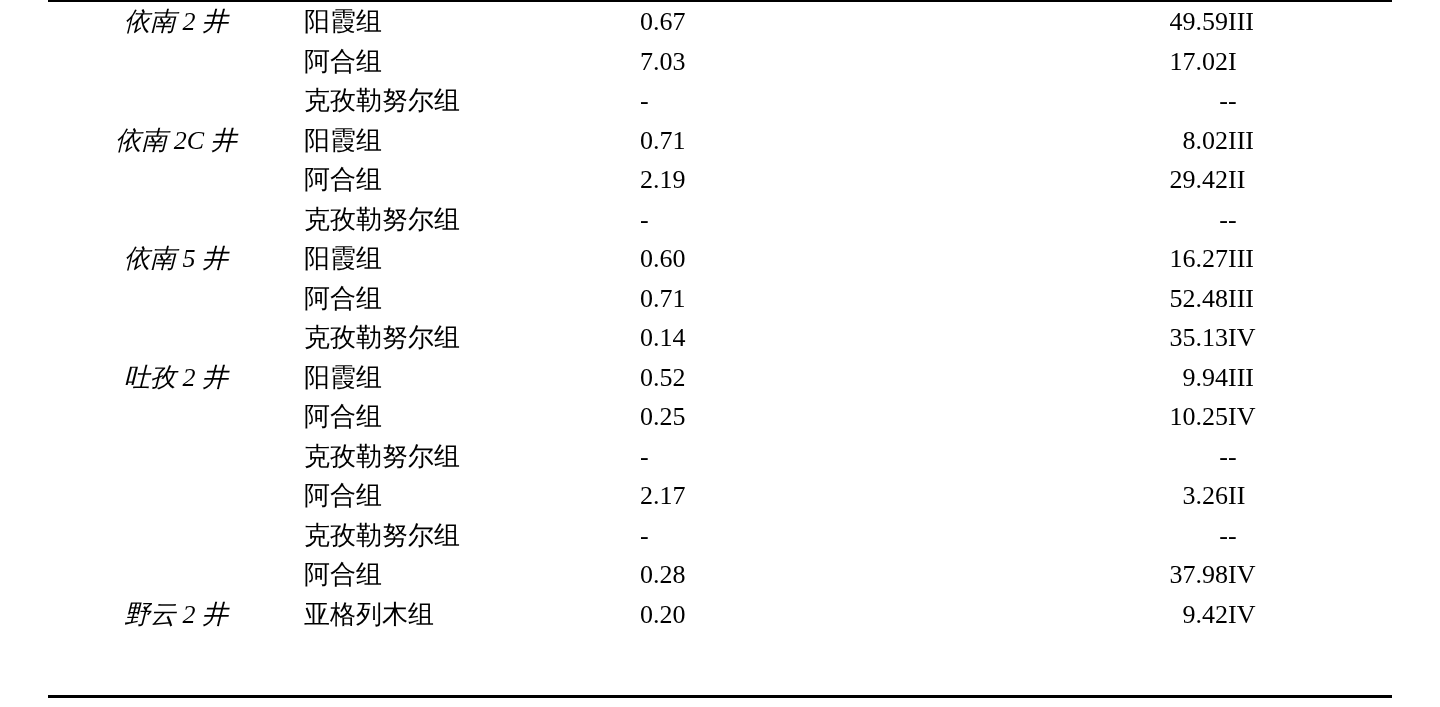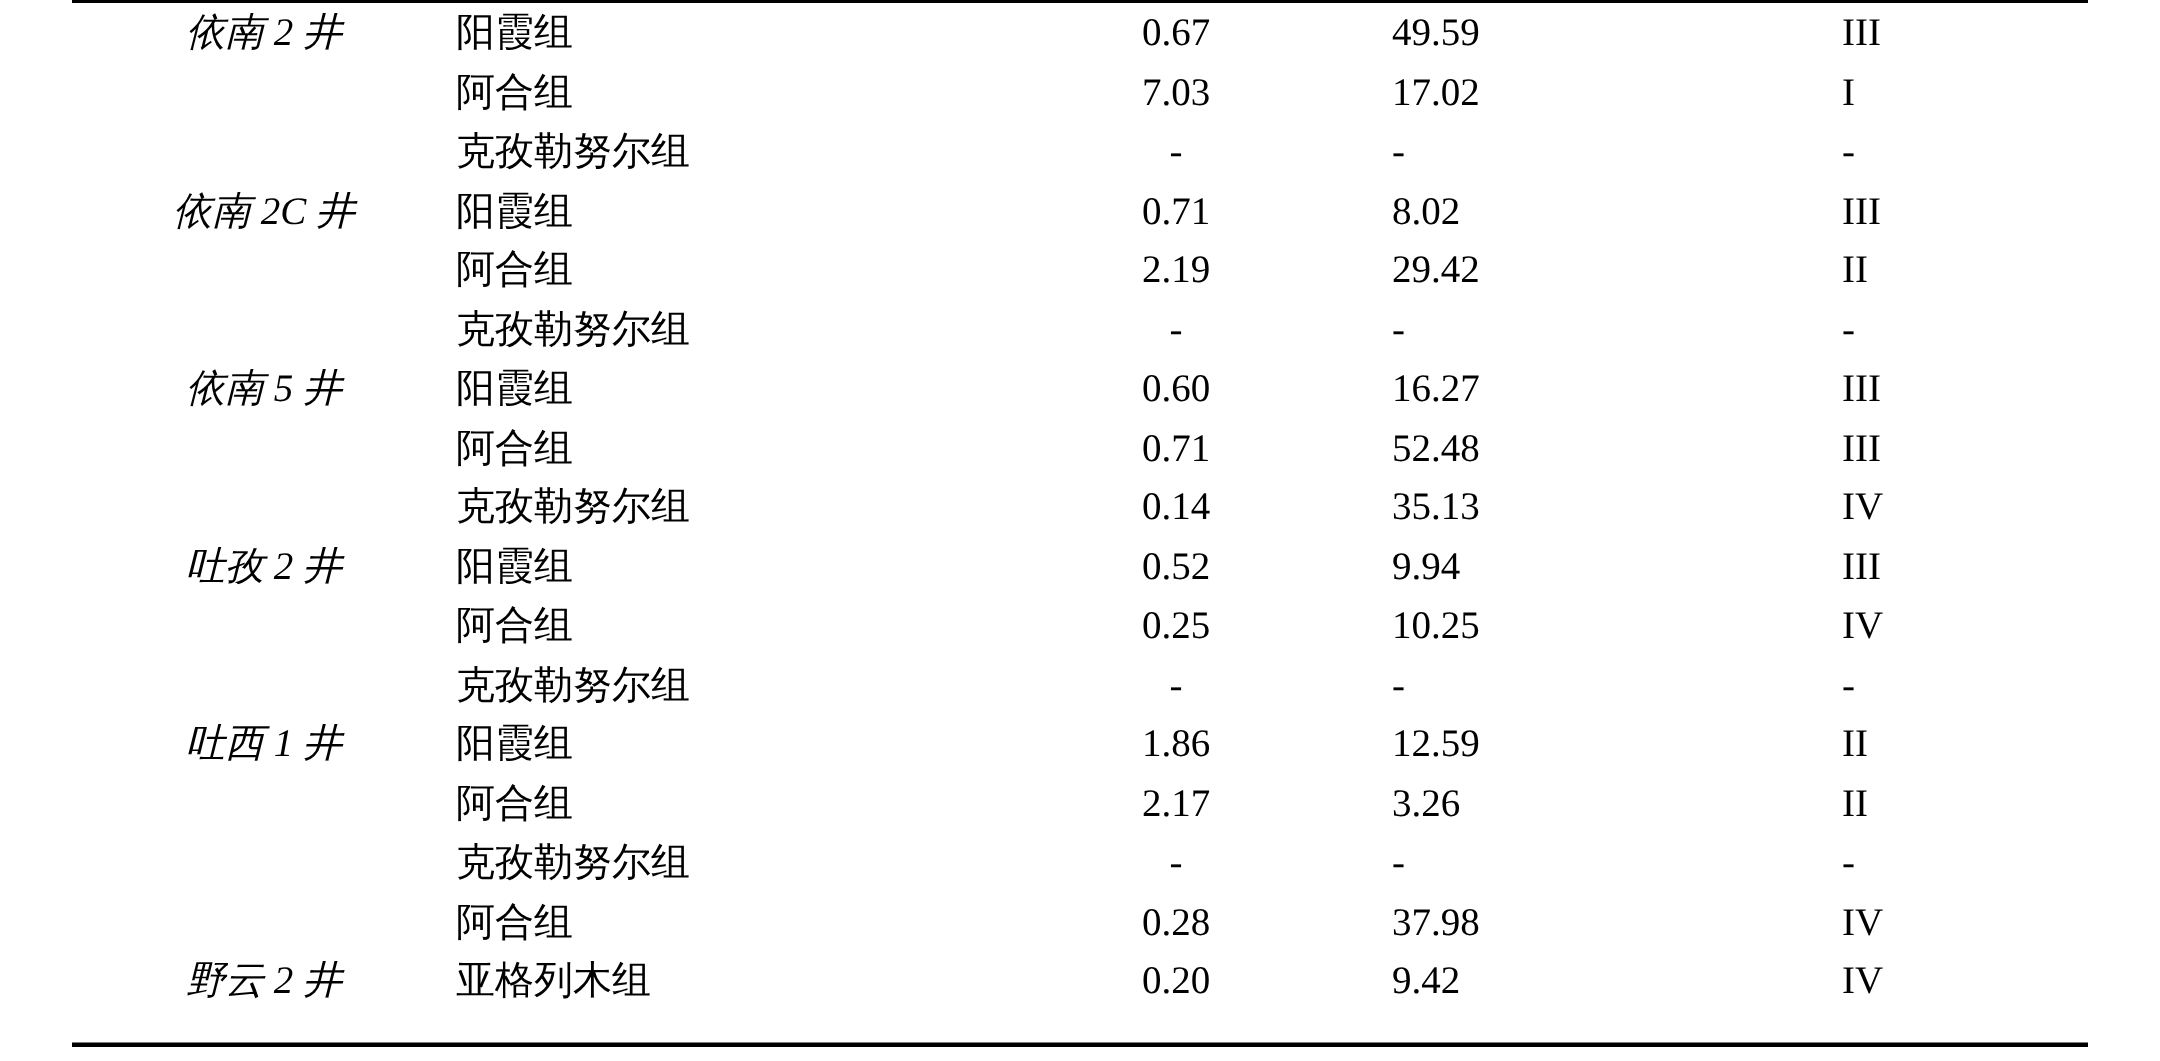--- a/index.html
+++ b/index.html
@@ -47,22 +47,22 @@
   table.data td {
     padding: 0;
     height: 39.5px;
     line-height: 39.5px;
     font-size: 26px;
     vertical-align: middle;
     white-space: nowrap;
   }
   td.c-well  { width: 256px; text-align: center; font-style: italic; }
   td.c-form  { width: 336px; text-align: left; }
-  td.c-v1    { width: 288px; text-align: center; }
-  td.c-v2    { width: 300px; text-align: left; }
+  td.c-v1    { width: 288px; text-align: left; }
+  td.c-v2    { width: 300px; text-align: right; }
   td.c-grade { width: 164px; text-align: left; }
 </style>
 </head>
 <body>
 
 <div class="sheet">
   <div class="rule-top"></div>
 
   <table class="data">
     <tbody>
@@ -144,27 +144,20 @@
         <td class="c-grade">IV</td>
       </tr>
       <tr>
         <td class="c-well"></td>
         <td class="c-form">克孜勒努尔组</td>
         <td class="c-v1">-</td>
         <td class="c-v2">-</td>
         <td class="c-grade">-</td>
       </tr>
       <tr>
-        <td class="c-well">吐西 1 井</td>
-        <td class="c-form">阳霞组</td>
-        <td class="c-v1">1.86</td>
-        <td class="c-v2">12.59</td>
-        <td class="c-grade">II</td>
-      </tr>
-      <tr>
         <td class="c-well"></td>
         <td class="c-form">阿合组</td>
         <td class="c-v1">2.17</td>
         <td class="c-v2">3.26</td>
         <td class="c-grade">II</td>
       </tr>
       <tr>
         <td class="c-well"></td>
         <td class="c-form">克孜勒努尔组</td>
         <td class="c-v1">-</td>

